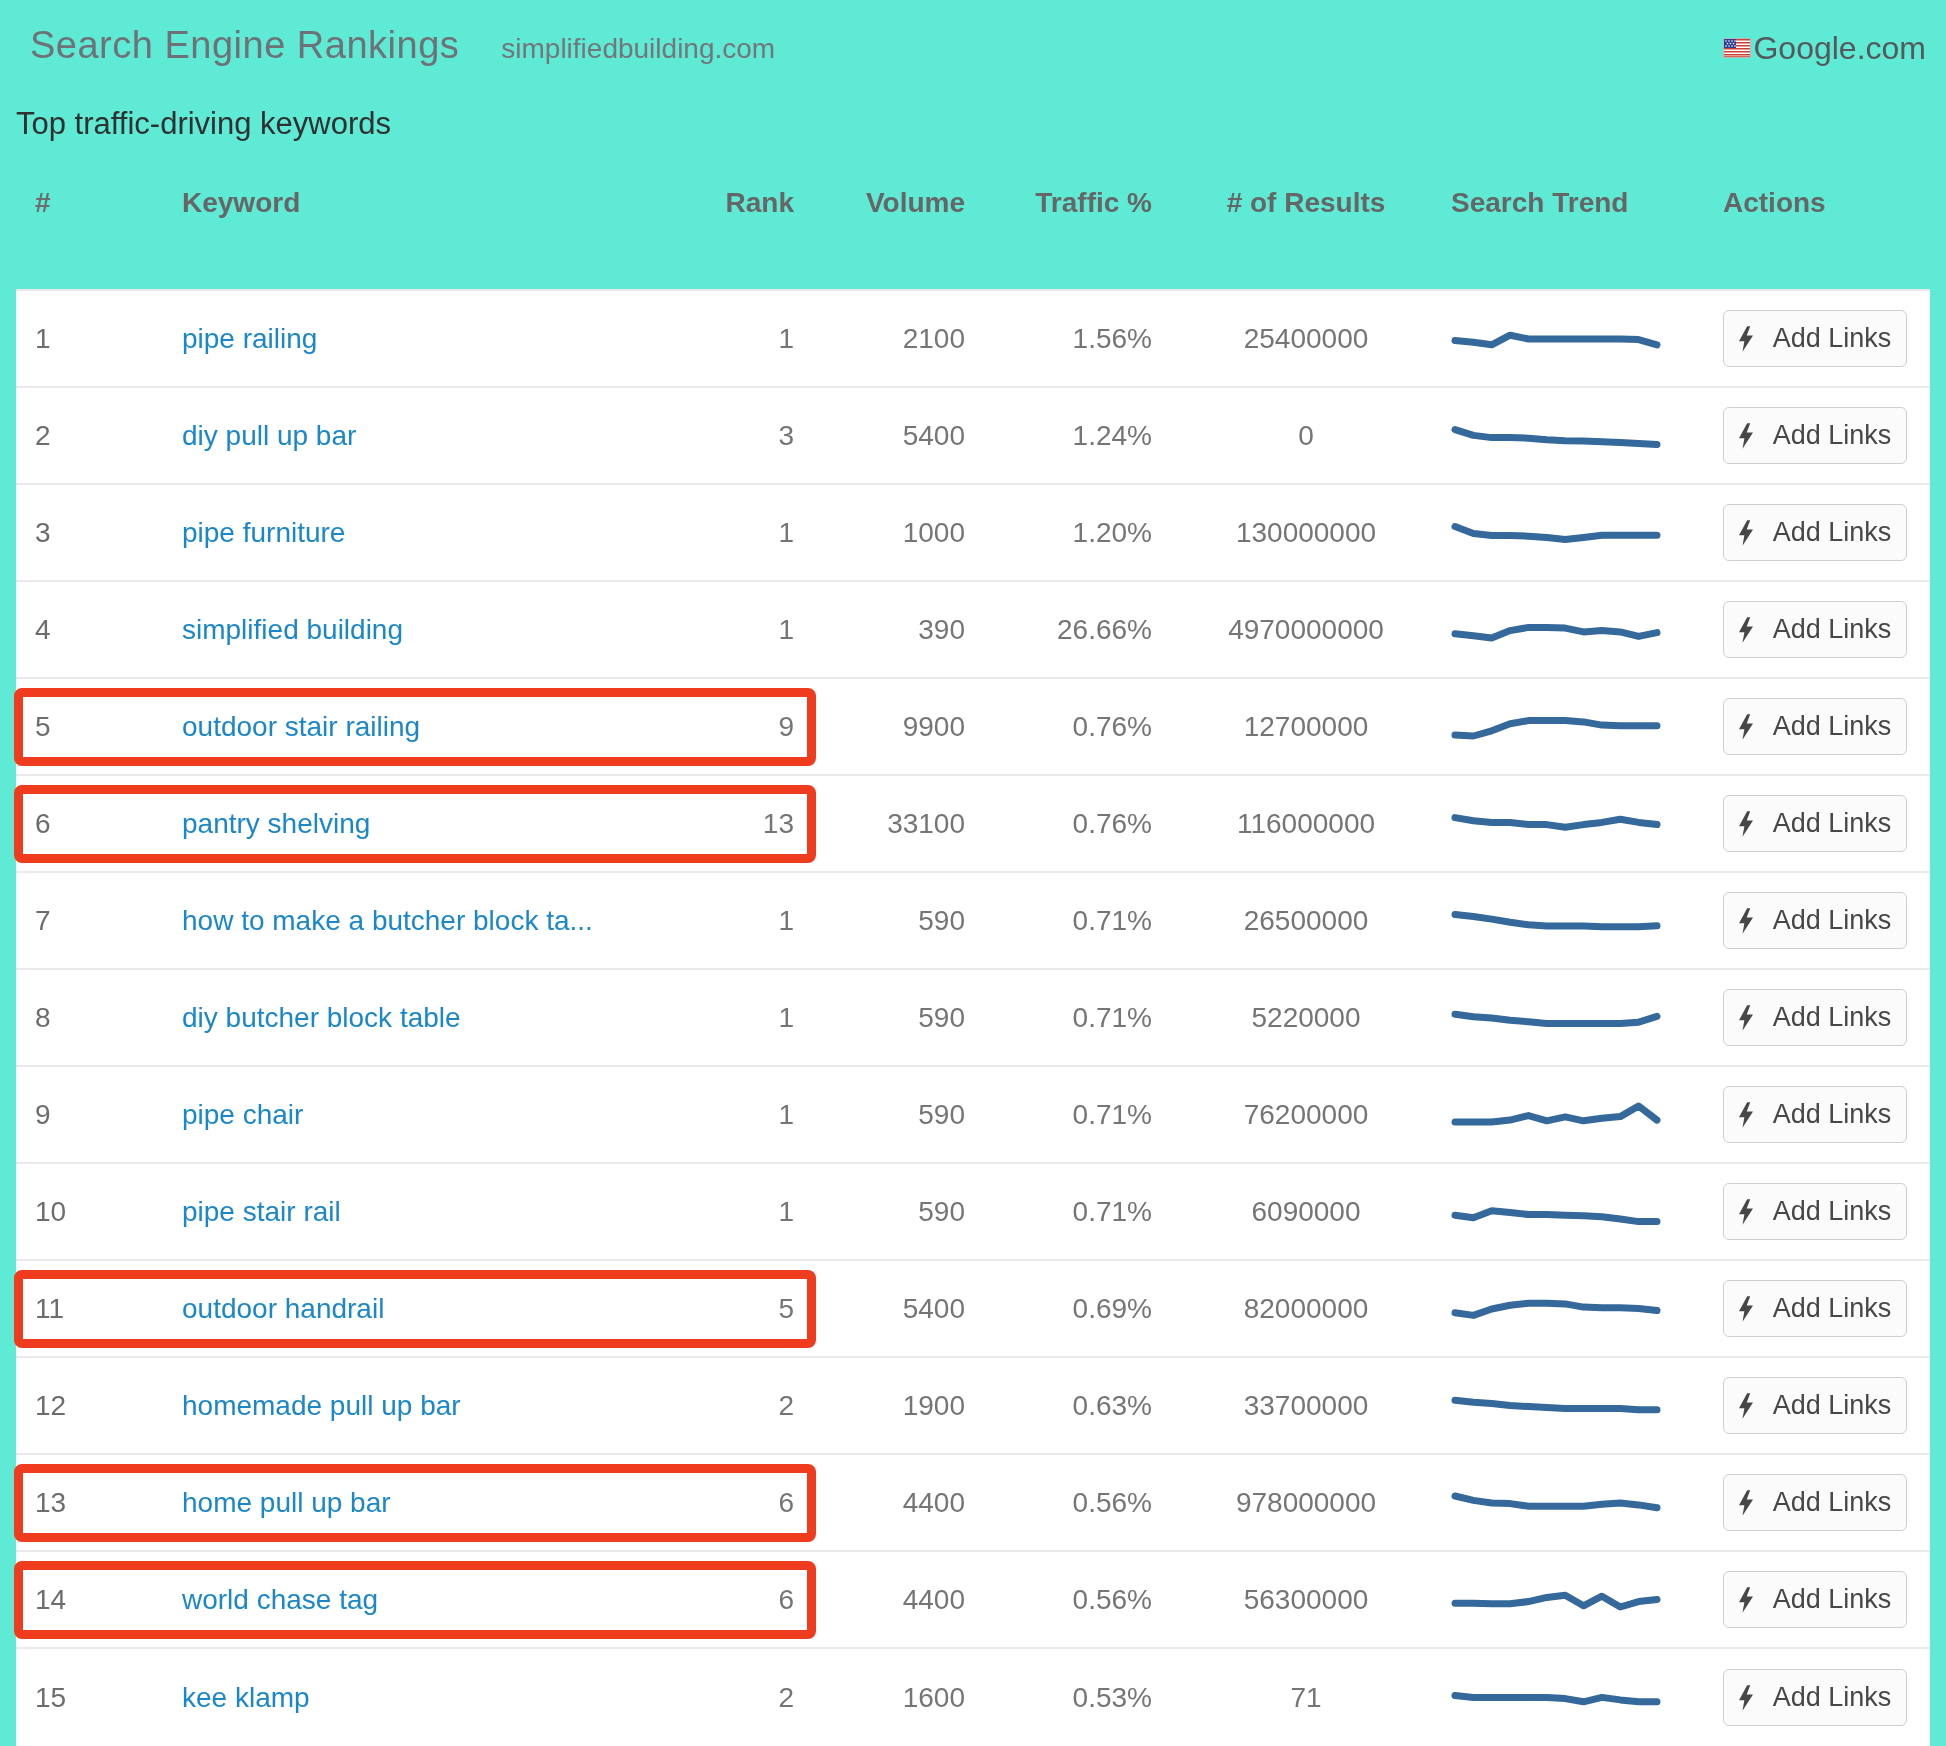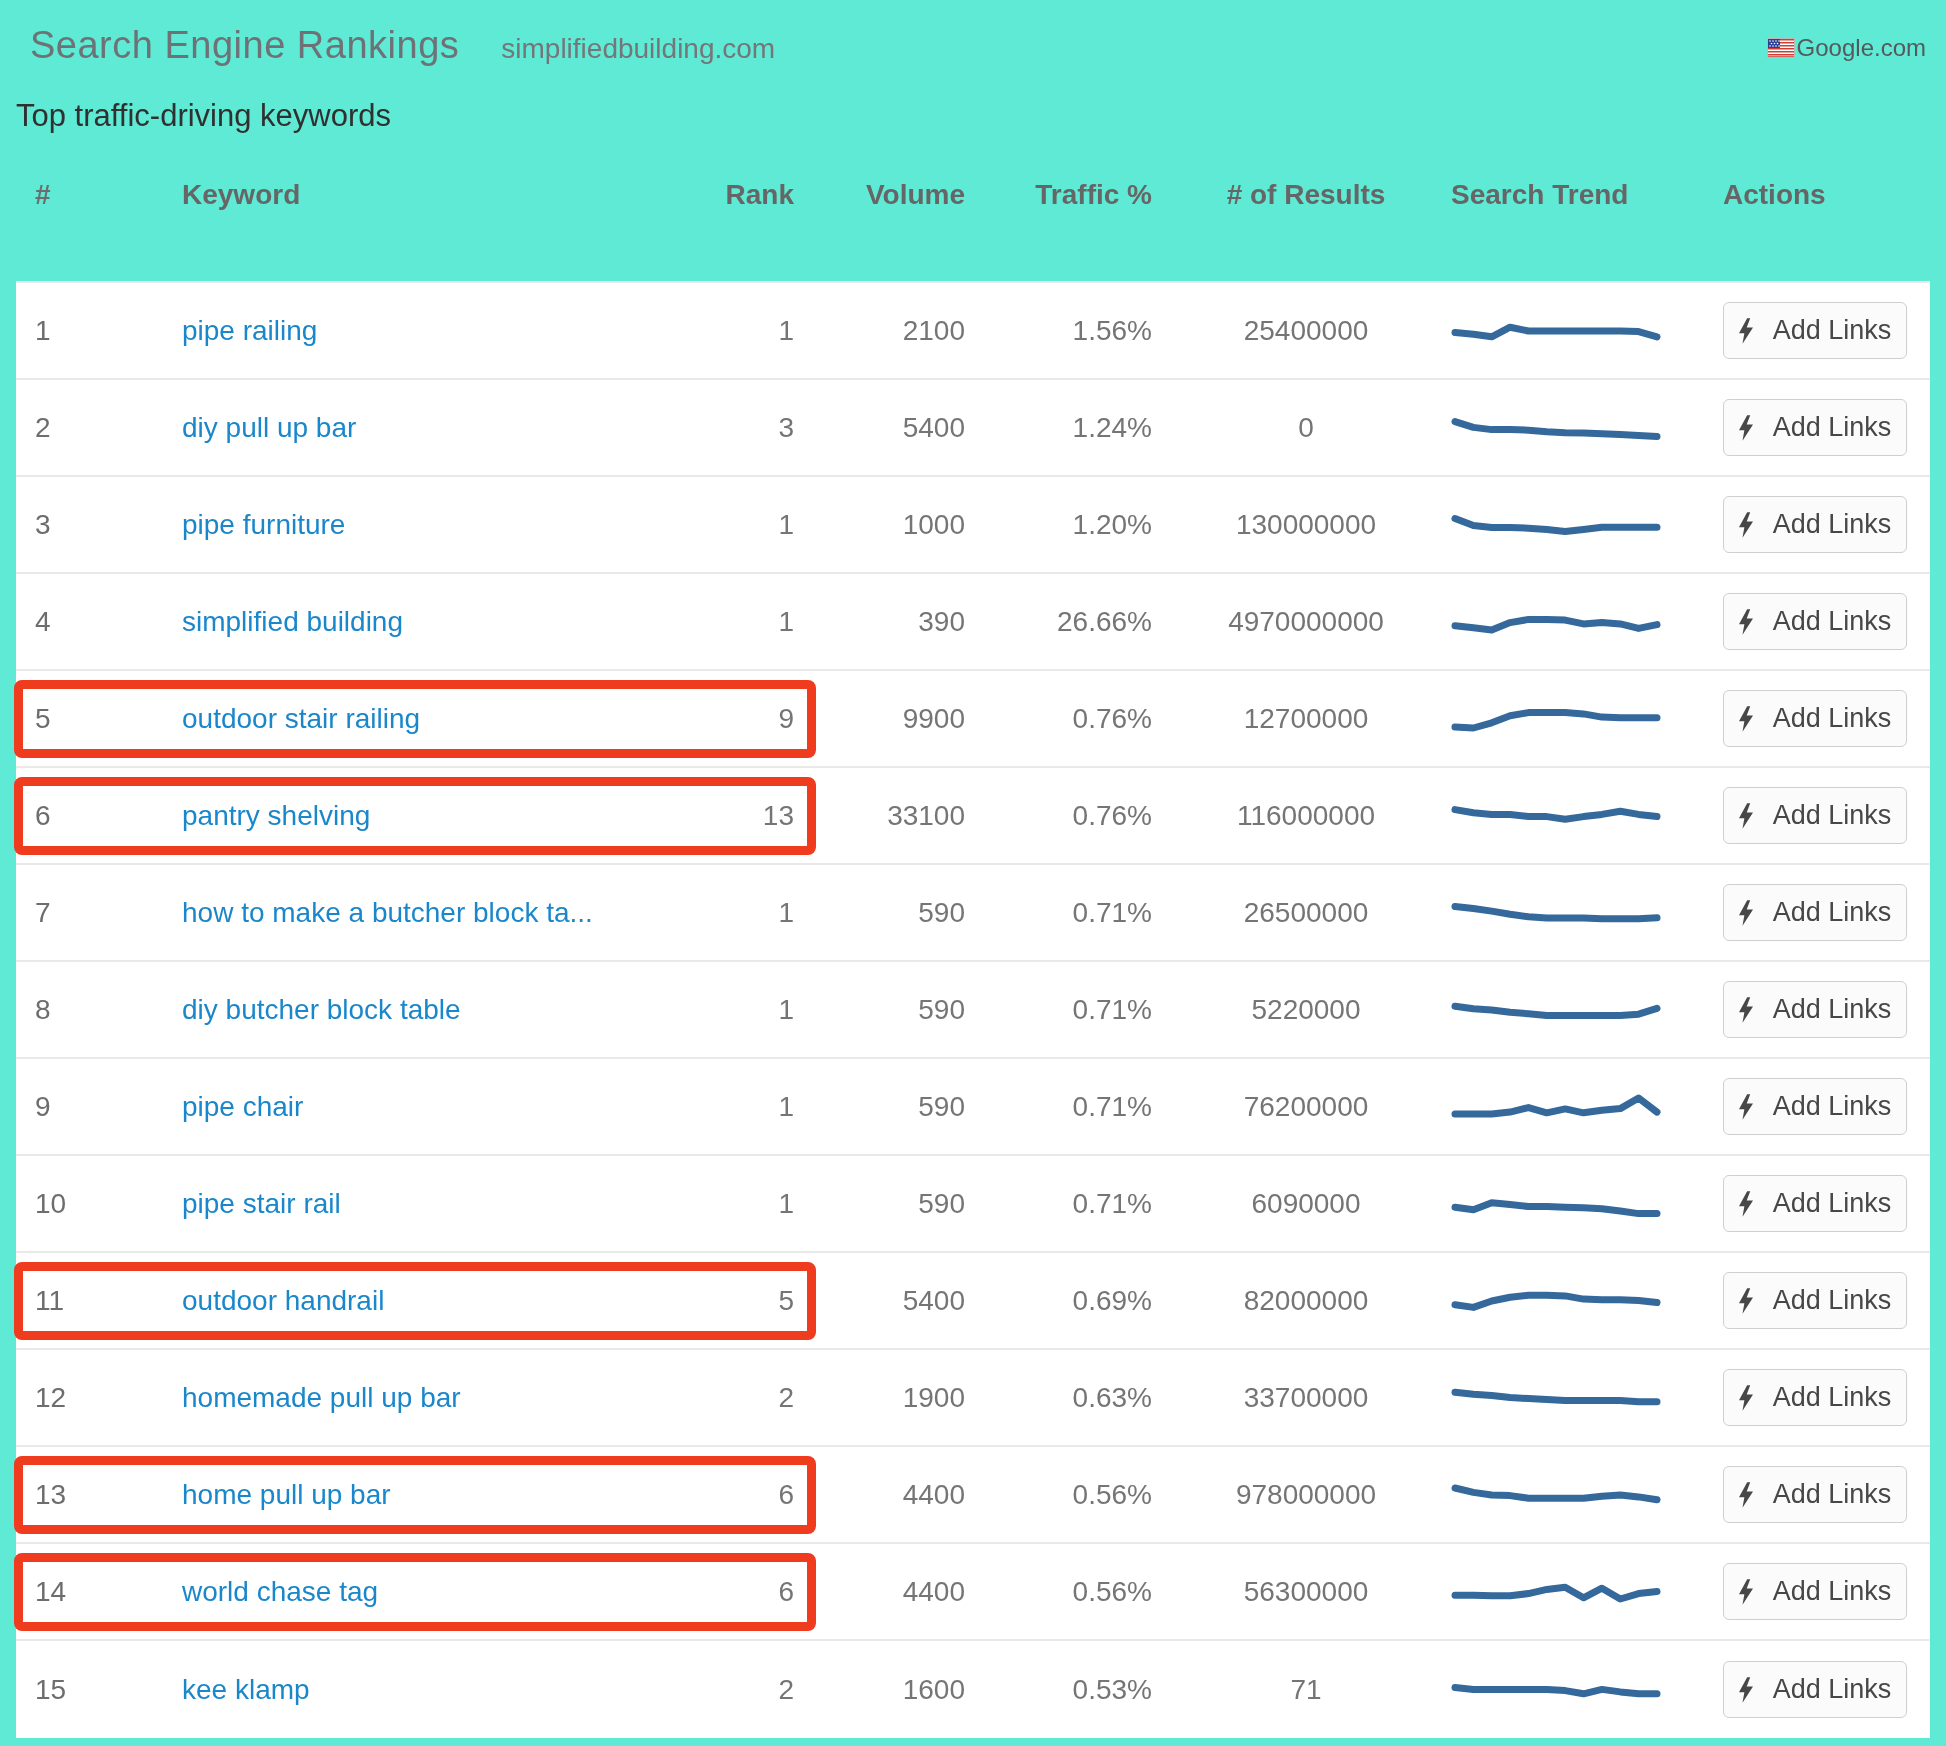--- a/index.html
+++ b/index.html
@@ -18,26 +18,26 @@
   .page{width:1946px;height:1746px;background:#5eead4;overflow:hidden;}
 
   
   .top-header{
     display:flex;align-items:baseline;
     padding:24px 20px 0 30px;height:88px;
   }
   .report-title{font-size:38px;font-weight:400;color:#6e7276;letter-spacing:.5px;}
   .report-domain{font-size:28px;color:#73777a;margin-left:42px;}
   .spacer{flex:1;}
-  .engine{display:flex;align-items:center;gap:2px;font-size:24px;color:#55595c;}
+  .engine{display:flex;align-items:center;gap:2px;font-size:32px;color:#55595c;}
   .flag{display:inline-block;line-height:0;}
 
   
   .section-title{
-    margin-top:10px;padding:0 16px;height:42px;
+    margin-top:18px;padding:0 16px;height:42px;
     font-size:31px;color:#303030;font-weight:400;
   }
 
   
   .table{padding:0 16px;}
   .grid-row{
     display:grid;
     grid-template-columns:166px 475px 159px 165px 190px 270px 270px 1fr;
     align-items:center;
   }

